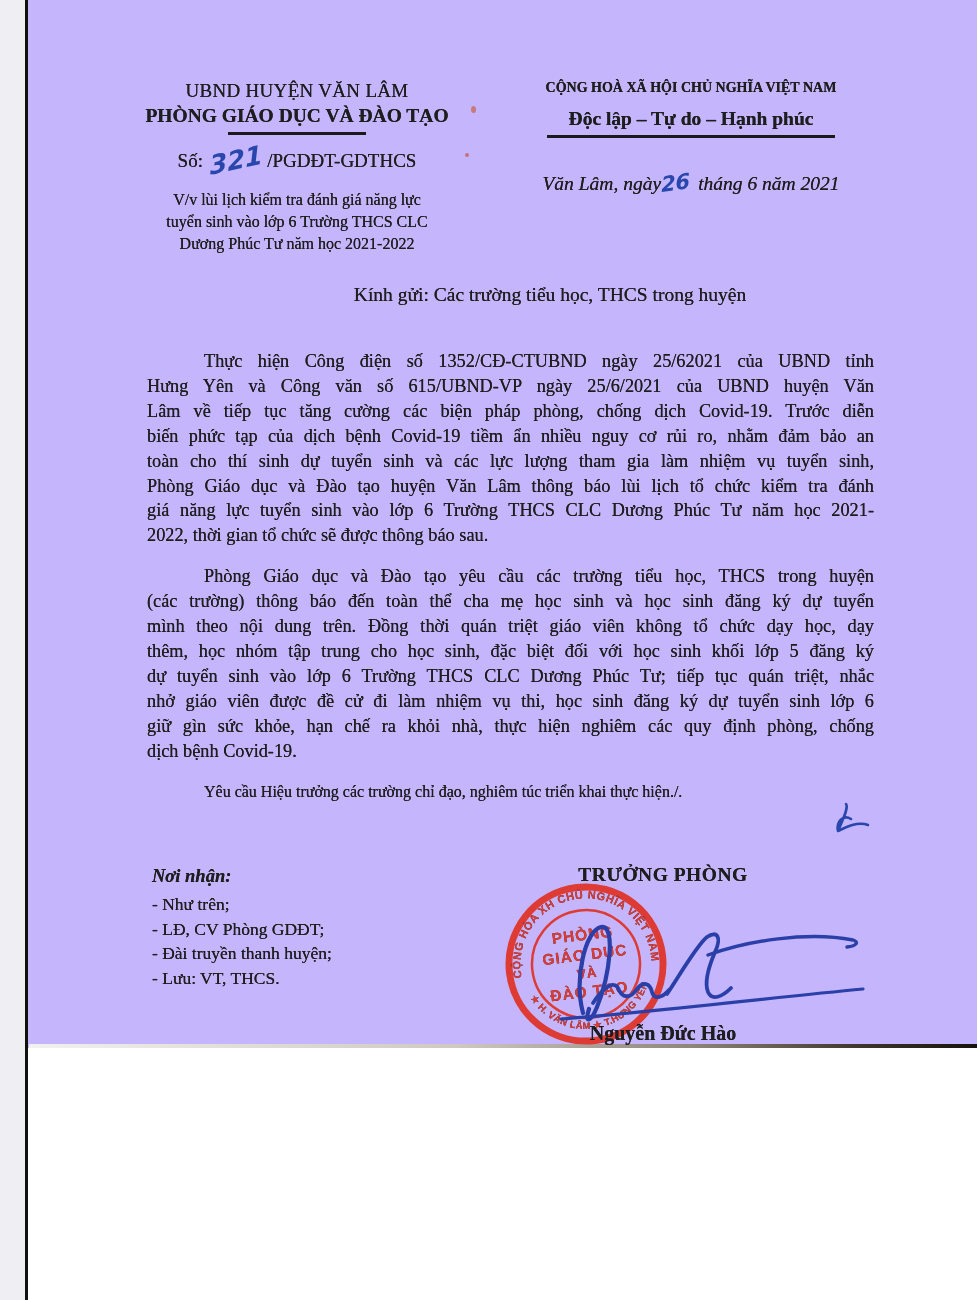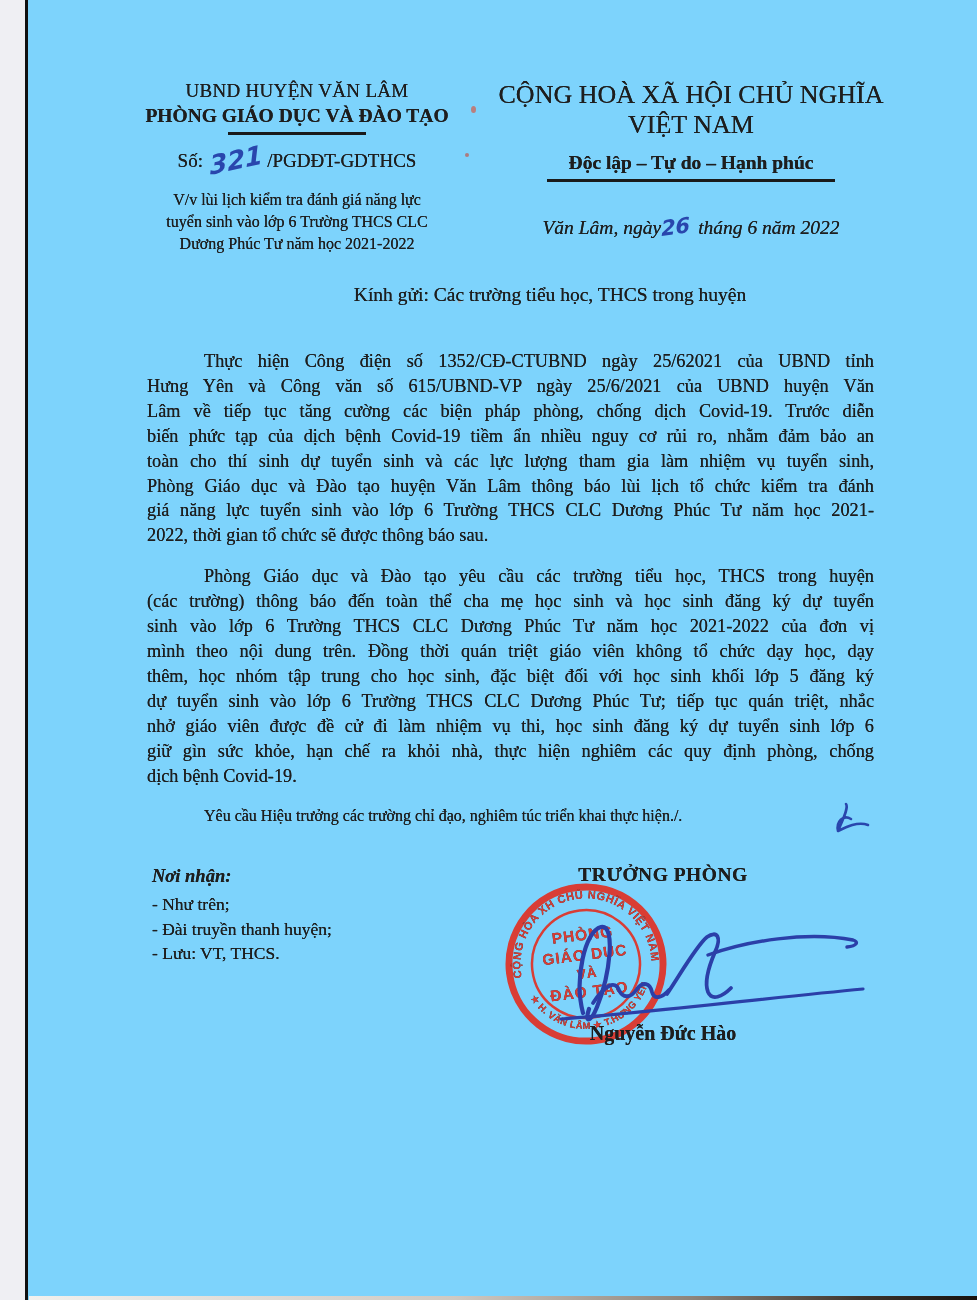--- a/index.html
+++ b/index.html
@@ -1,18 +1,18 @@
 <!DOCTYPE html>
 <html><head>
 <meta charset="utf-8">
 <style>
   html,body { margin:0; padding:0; }
   body { background:#ffffff; width:977px; height:1300px; overflow:hidden;
          font-family:"Liberation Serif","DejaVu Serif",serif; color:#1e1e1e; }
-  .page { position:relative; width:977px; height:1300px; background:#7dd3fc; }
+  .page { position:relative; width:977px; height:1048px; background:#c4b5fd; }
   .page-text { text-shadow:0 0 0.4px currentColor; }
 
   
   .scan-strip-left { position:absolute; left:0; top:0; width:25px; height:1300px; background:#efeff3; }
   .scan-line-left { position:absolute; left:25px; top:0; width:3px; height:1300px; background:#101010; }
   .scan-edge-bottom { position:absolute; left:29px; right:0; bottom:0; height:4px;
       background:linear-gradient(to right,#f2f1ee,#cfc9c2 45%,#8d847b 70%,#3c332c 88%,#17120e); }
   .speck { position:absolute; border-radius:50%; }
 
   
@@ -20,21 +20,21 @@
   .hdr-left .l1 { font-size:19px; letter-spacing:0.3px; }
   .hdr-left .l2 { font-size:19.5px; font-weight:700; margin-top:3px;text-align:center; }
   .rule-left { width:138px; height:2.5px; background:#1a1a1a; margin:5px auto 0; }
   .so-line { margin-top:8px; font-size:19px; white-space:nowrap; }
   .hand { color:#2946ad; font-family:"DejaVu Sans",sans-serif; font-style:italic; font-weight:600;
           text-shadow:none; display:inline-block; }
   .so-num { font-size:26px; transform:rotate(-12deg) skewX(-8deg); margin:0 4px 0 6px; position:relative; top:2px; }
   .subject { margin-top:16px; font-size:16px; line-height:22px; }
 
   .hdr-right { position:absolute; left:468px; top:80px; width:446px; text-align:center; }
-  .hdr-right .l1 { font-size:26px; font-weight:400; }
+  .hdr-right .l1 { font-size:14px; font-weight:700; }
   .hdr-right .l2 { font-size:19.5px; font-weight:700; margin-top:12px; }
   .rule-right { width:288px; height:2.5px; background:#1a1a1a; margin:5px auto 0; }
   .date-line { margin-top:33px; font-style:italic; font-size:19.5px; white-space:nowrap; }
   .date-day { font-size:21px; transform:rotate(-8deg) skewX(-6deg); margin:0 3px 0 0; }
 
   
   .salutation { position:absolute; left:187px; top:284px; width:726px; text-align:center; font-size:19.5px; }
   .body-block { position:absolute; left:147px; top:349px; width:727px; font-size:18.3px; line-height:24.9px; }
   .para { margin:0 0 16px 0; }
   .bline { text-align:justify; text-align-last:justify; }
@@ -80,60 +80,60 @@
         <div class="bline">V/v lùi lịch kiểm tra đánh giá năng lực</div>
         <div class="bline">tuyển sinh vào lớp 6 Trường THCS CLC</div>
         <div class="bline last">Dương Phúc Tư  năm học 2021-2022</div>
       </div>
   </div>
 
   <div class="hdr-right">
     <div class="l1">CỘNG HOÀ XÃ HỘI CHỦ NGHĨA VIỆT NAM</div>
     <div class="l2">Độc lập – Tự do – Hạnh phúc</div>
     <div class="rule-right"></div>
-    <div class="date-line"><span>Văn Lâm, ngày</span><span class="hand date-day">26</span> <span>tháng 6 năm 2022</span></div>
+    <div class="date-line"><span>Văn Lâm, ngày</span><span class="hand date-day">26</span> <span>tháng 6 năm 2021</span></div>
   </div>
 
   <div class="salutation">Kính gửi:  Các trường tiểu học, THCS trong huyện</div>
 
   <div class="body-block">
     <div class="para">
         <div class="bline indent">Thực hiện Công điện số 1352/CĐ-CTUBND ngày 25/62021 của UBND tỉnh</div>
         <div class="bline">Hưng Yên và Công văn số 615/UBND-VP ngày 25/6/2021 của UBND huyện Văn</div>
         <div class="bline">Lâm về tiếp tục tăng cường các biện pháp phòng, chống dịch Covid-19. Trước diễn</div>
         <div class="bline">biến phức tạp của dịch bệnh Covid-19 tiềm ẩn nhiều nguy cơ rủi ro, nhằm đảm bảo an</div>
         <div class="bline">toàn cho thí sinh dự tuyển sinh và các lực lượng tham gia làm nhiệm vụ tuyển sinh,</div>
         <div class="bline">Phòng Giáo dục và Đào tạo huyện Văn Lâm thông báo lùi lịch tổ chức kiểm tra đánh</div>
         <div class="bline">giá năng lực tuyển sinh vào lớp 6 Trường THCS CLC Dương Phúc Tư năm học 2021-</div>
         <div class="bline last">2022, thời gian tổ chức sẽ được thông báo sau.</div>
       </div>
     <div class="para">
         <div class="bline indent">Phòng Giáo dục và Đào tạo yêu cầu các trường tiểu học, THCS trong huyện</div>
         <div class="bline">(các trường) thông báo đến toàn thể cha mẹ học sinh và học sinh đăng ký dự tuyển</div>
-        <div class="bline">sinh vào lớp 6 Trường THCS CLC Dương Phúc Tư năm học 2021-2022 của đơn vị</div>
         <div class="bline">mình theo nội dung trên. Đồng thời quán triệt giáo viên không tổ chức dạy học, dạy</div>
         <div class="bline">thêm, học nhóm tập trung cho học sinh, đặc biệt đối với học sinh khối lớp 5 đăng ký</div>
         <div class="bline">dự tuyển sinh vào lớp 6 Trường THCS CLC Dương Phúc Tư; tiếp tục quán triệt, nhắc</div>
         <div class="bline">nhở giáo viên được đề cử đi làm nhiệm vụ thi, học sinh đăng ký dự tuyển sinh lớp 6</div>
         <div class="bline">giữ gìn sức khỏe, hạn chế ra khỏi nhà, thực hiện nghiêm các quy định phòng, chống</div>
         <div class="bline last">dịch bệnh Covid-19.</div>
       </div>
     <div class="closing">Yêu cầu Hiệu trưởng các trường chỉ đạo, nghiêm túc triển khai thực hiện./.</div>
   </div>
 
   <div class="mark-wrap">
     <svg width="42" height="42" viewBox="0 0 42 42">
       <path d="M10 32 C14 22, 21 9, 18 5 M10 32 C8 23, 15 15, 23 20 M10 32 C18 28, 30 22, 40 26" fill="none" stroke="#2946ad" stroke-width="2.6" stroke-linecap="round"></path>
     </svg>
   </div>
 
   <div class="recipients">
     <div class="recipients-title">Nơi nhận:</div>
     <div>
         <div class="bline">- Như trên;</div>
+        <div class="bline">- LĐ, CV  Phòng GDĐT;</div>
         <div class="bline">- Đài truyền thanh huyện;</div>
         <div class="bline last">- Lưu: VT, THCS.</div>
       </div>
   </div>
 
   <div class="signer-title">TRƯỞNG PHÒNG</div>
 
   <div class="stamp-wrap">
     <svg width="200" height="200" viewBox="0 0 200 200">
       <defs>

